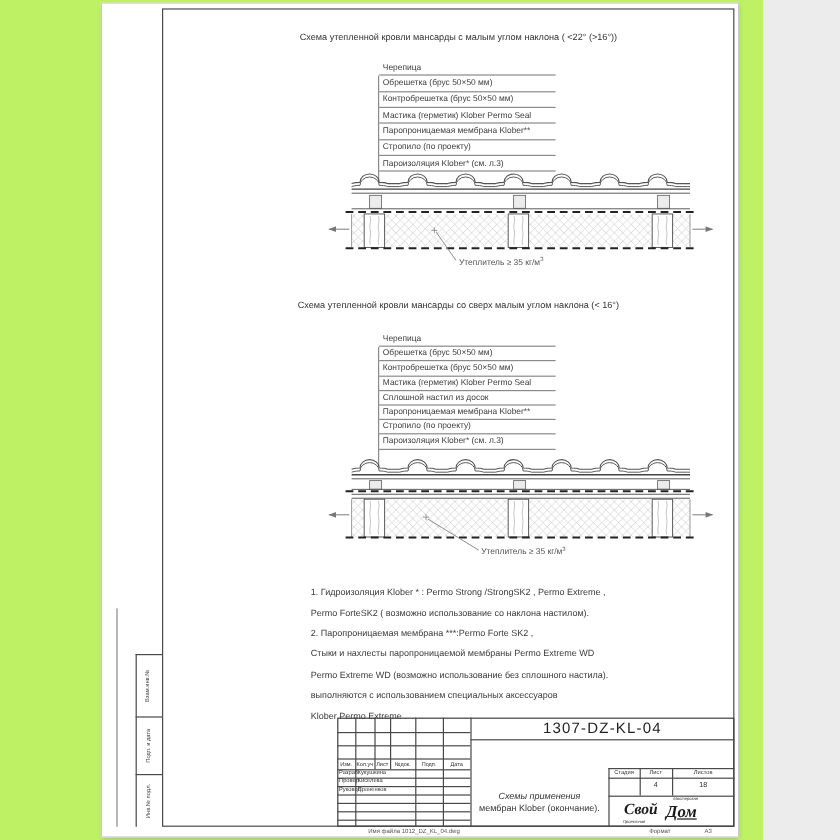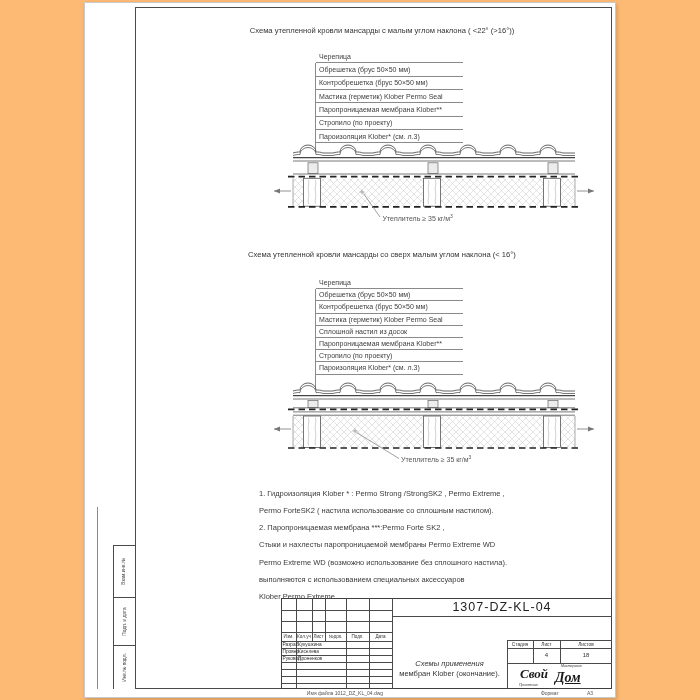--- a/index.html
+++ b/index.html
@@ -1,16 +1,16 @@
 <!DOCTYPE html>
 <html><head>
 <meta charset="utf-8">
 <style>
   html,body{margin:0;padding:0;background:#ececec;font-family:"Liberation Sans",sans-serif;}
-  .canvas{position:relative;width:700px;height:700px;background:#fdba74;overflow:hidden;}
+  .canvas{position:relative;width:636px;height:700px;background:#bef264;overflow:hidden;}
   .abs{position:absolute;}
   .sheet{position:absolute;left:84px;top:2px;width:532px;height:696px;background:#ffffff;border:1px solid #c9c9c9;box-sizing:border-box;box-shadow:1px 2px 4px rgba(0,0,0,.18);}
   .frame{position:absolute;left:135px;top:7px;width:477px;height:682px;border:1px solid #4a4a4a;box-sizing:border-box;}
   .hl{position:absolute;height:1px;background:#4a4a4a;}
   .vl{position:absolute;width:1px;background:#4a4a4a;}
   .hl.lt,.vl.lt{background:#8a8a8a;}
   .scheme-title{position:absolute;left:152px;width:460px;text-align:center;font-size:7.6px;color:#333;white-space:nowrap;}
   .labels{position:absolute;width:147px;}
   .lrow{height:13.35px;border-bottom:1px solid #8a8a8a;font-size:7px;color:#3d3d3d;padding:2.5px 0 0 3px;box-sizing:border-box;white-space:nowrap;}
   .labels.s2 .lrow{height:12.2px;padding-top:2px;}
@@ -157,21 +157,21 @@
       <line x1="317" y1="53" x2="334" y2="53" stroke="#777" stroke-width="0.8"></line>
       <polygon points="334,53 328,50.6 328,55.4" fill="#777"></polygon>
     </g>
     <path d="M92.5,55 h5 M95,52.5 v5" stroke="#888" stroke-width="0.7"></path>
     <line x1="96.5" y1="56.5" x2="139" y2="82.5" stroke="#888" stroke-width="0.8"></line>
     <text x="141" y="86" font-size="7" fill="#555"><tspan>Утеплитель ≥ 35 кг/м</tspan><tspan dy="-3" font-size="5">3</tspan></text>
   </svg>
 
   <div class="abs" style="left:259px;top:489px;width:330px;">
     <div class="note-line">1. Гидроизоляция Klober * :  Permo Strong /StrongSK2 , Permo Extreme ,</div>
-    <div class="note-line">Permo ForteSK2 ( настила использование со сплошным настилом).</div>
+    <div class="note-line">Permo ForteSK2 ( возможно использование со наклона настилом).</div>
     <div class="note-line">2. Паропроницаемая мембрана ***:Permo Forte SK2 ,</div>
     <div class="note-line">Стыки и нахлесты паропроницаемой мембраны Permo Extreme WD</div>
     <div class="note-line">Permo Extreme WD (возможно использование без сплошного настила).</div>
     <div class="note-line">выполняются с использованием  специальных аксессуаров</div>
     <div class="note-line">Klober Permo Extreme .</div>
   </div>
 
   <div class="abs" style="left:281px;top:598px;width:331px;height:91px;border:1px solid #3f3f3f;box-sizing:border-box;"></div>
 
   <div class="vl" style="left:296px;top:598px;height:91px;"></div>

